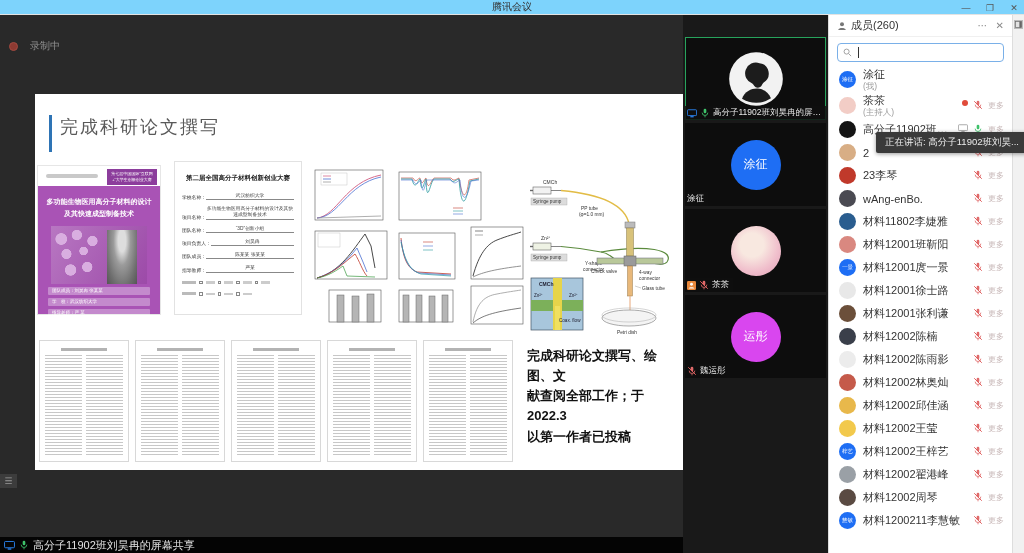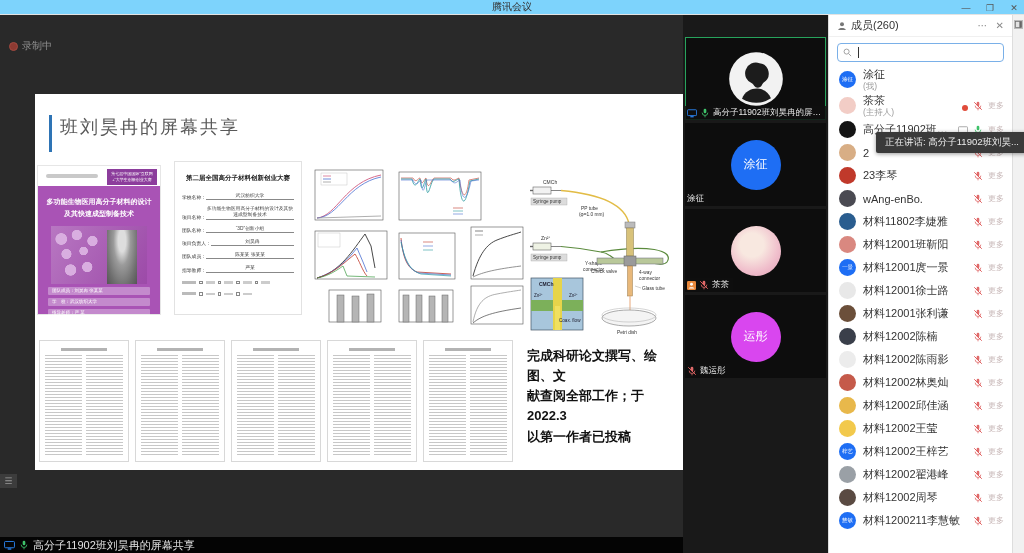--- a/index.html
+++ b/index.html
@@ -7,21 +7,21 @@
   .app{position:relative;width:1024px;height:553px}
 
   
   .titlebar{position:absolute;left:0;top:0;width:1024px;height:15px;background:#7dd3fc;border-bottom:1px solid #e3e3e3;display:flex;align-items:center;justify-content:center}
   .titlebar .wtitle{font-size:10px;color:#333}
   .wctrls{position:absolute;right:4px;top:0;height:15px;display:flex;align-items:center;gap:12px;color:#555;font-size:9px}
   .wctrls span{cursor:default;width:12px;text-align:center}
 
   
   .stage{position:absolute;left:0;top:15px;width:683px;height:538px;background:#292929}
-  .recording{position:absolute;left:9px;top:24px;display:flex;align-items:center;gap:4px}
+  .recording{position:absolute;left:9px;top:24px;display:flex;align-items:center;gap:12px}
   .rec-ind{width:9px;height:9px;border-radius:50%;background:#8e3a32;border:1px solid #a34a40}
   .rec-text{font-size:10px;color:#8f8f8f}
   .edge-btn{position:absolute;left:0;top:459px;width:17px;height:14px;background:#3c3c3c;color:#9a9a9a;font-size:9px;line-height:14px;text-align:center;border:none}
   .share-bar{position:absolute;left:0;bottom:0;width:100%;height:16px;background:#040404;display:flex;align-items:center;gap:4px;padding-left:4px}
   .share-bar .stext{font-size:11px;color:#e2e2e2}
 
   
   .slide{position:absolute;left:35px;top:79px;width:648px;height:376px;background:#fff;overflow:hidden}
   .slide-head{position:absolute;left:14px;top:21px;display:flex;gap:8px}
   .head-bar{width:3px;height:37px;background:#2E74B5}
@@ -95,21 +95,21 @@
   .msearch{margin:6px 8px 4px;height:19px;border:1px solid #7ab0e8;border-radius:4px;display:flex;align-items:center;padding:0 5px;gap:3px;position:relative}
   .msearch input{border:none;outline:none;flex:1;font-size:10px;height:15px;background:transparent}
   .caret{width:1px;height:11px;background:#333;position:absolute;left:20px;top:3px}
   .mlist{position:relative;margin-top:4px}
   .mrow{display:flex;align-items:center;height:23px;padding:0 8px 0 10px;gap:7px}
   .mrow.two{height:26px}
   .mavatar{width:17px;height:17px;border-radius:50%;flex:none;display:flex;align-items:center;justify-content:center;color:#fff;font-size:5.5px}
   .mtext{display:flex;flex-direction:column;justify-content:center;min-width:0}
   .mname{font-size:11px;color:#333;white-space:nowrap;overflow:hidden;text-overflow:ellipsis;max-width:108px}
   .msub{font-size:8.5px;color:#9a9a9a;line-height:1.1}
-  .rics{margin-left:auto;display:flex;align-items:flex-end;gap:5px;flex:none}
+  .rics{margin-left:auto;display:flex;align-items:flex-start;gap:5px;flex:none}
   .rec-dot{width:6px;height:6px;border-radius:50%;background:#e04b3a}
   .more-label{font-size:8px;color:#c9b9b9}
   .tooltip{position:absolute;left:47px;top:66px;background:#3a3a3a;color:#ececec;font-size:9.5px;padding:4px 9px;border-radius:2px;white-space:nowrap;box-shadow:0 1px 4px rgba(0,0,0,.4);z-index:5}
 
   
   .dock{position:absolute;left:1012px;top:15px;width:12px;height:538px;background:#f1f1f1;border-left:1px solid #ddd}
   .dock-btn{margin:5px auto 0;width:9px;height:9px;background:#e2e2e2;border:1px solid #bbb;display:flex;align-items:center;justify-content:center}
 </style>
 </head>
 <body>
@@ -129,21 +129,21 @@
 
     <div class="recording">
       <span class="rec-ind"></span>
       <span class="rec-text">录制中</span>
     </div>
 
     <div class="slide">
       <div class="slide-head">
         <div class="head-bar"></div>
         <div>
-          <div class="slide-title">班刘昊冉的屏幕共享</div>
+          <div class="slide-title">完成科研论文撰写</div>
         </div>
       </div>
 
       <div class="poster">
         <div class="logo-line"></div>
         <div class="badge">第七届中国国际“互联网+”大学生创新创业大赛</div>
         <div class="pbody">
           <div class="ptitle">多功能生物医用高分子材料的设计及其快速成型制备技术</div>
           <div class="pimg">
               <div class="dots"></div>

